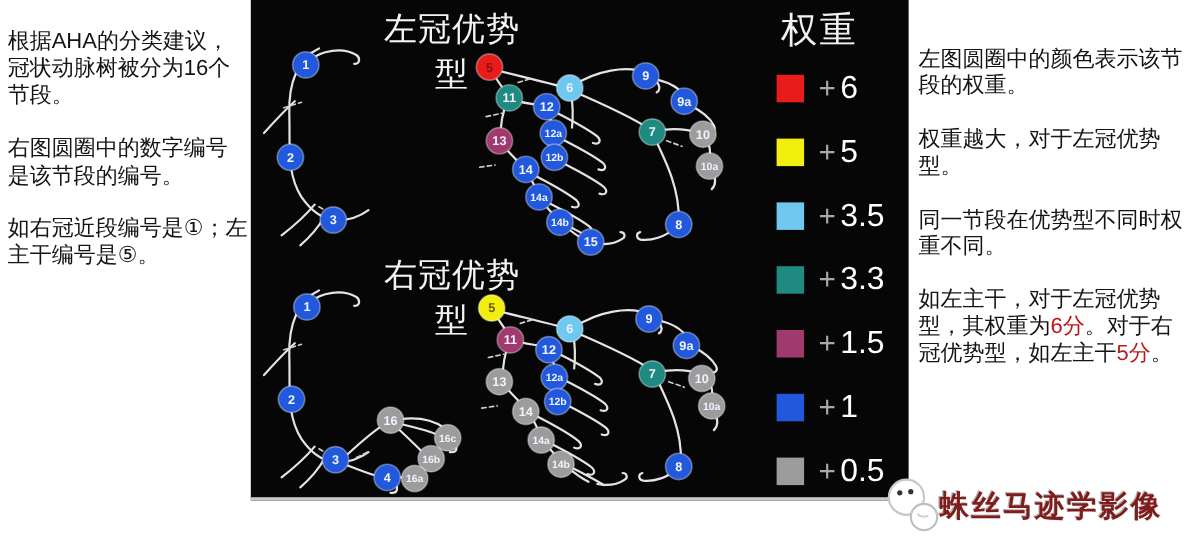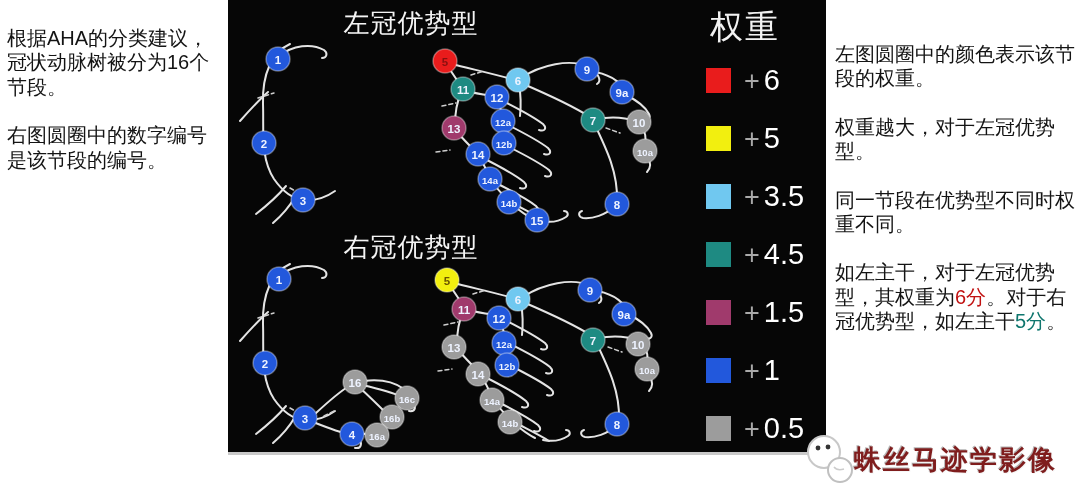--- a/index.html
+++ b/index.html
@@ -10,21 +10,21 @@
   .side-panel{position:absolute;top:0;color:#141414;}
   #left-panel{left:0;width:228px;padding:26px 2px 0 7px;box-sizing:border-box;}
   #right-panel{left:826px;width:254px;padding:42px 2px 0 9px;box-sizing:border-box;}
   .side-panel p{margin:0 0 24px 0;font-size:20px;line-height:1.22;font-weight:500;
                 letter-spacing:0;word-break:break-all;}
 
   
   #diagram-panel{position:absolute;left:228px;top:0;width:598px;height:452px;
                  background:#060606;border-bottom:3px solid #c9c9c9;}
   .dg-title{position:absolute;width:150px;text-align:center;color:#f4f4f4;
-            font-size:26px;letter-spacing:1px;font-weight:500;}
+            font-size:30px;letter-spacing:1px;font-weight:500;}
   #title-top{left:108px;top:6px;}
   #title-bottom{left:108px;top:230px;}
 
   
   #vessel-svg{position:absolute;left:0;top:0;}
   #vessel-svg path{fill:none;stroke:#e4e4e4;stroke-width:2;stroke-linecap:round;}
   #vessel-svg path.dash{stroke-dasharray:4 3;stroke-width:1.5;stroke:#cfcfcf;}
   #vessel-svg text{font-family:"Liberation Sans","DejaVu Sans",sans-serif;font-weight:bold;}
 
   
@@ -45,20 +45,21 @@
            text-shadow:1px 1px 0 #f7f7f7,-1px -1px 0 #b5b5b5;}
 </style>
 </head>
 <body>
 
 <div id="stage">
 
   <div id="left-panel" class="side-panel">
       <p><span>根据AHA的分类建议，冠状动脉树被分为16个节段。</span></p>
       <p><span>右图圆圈中的数字编号是该节段的编号。</span></p>
+      <p><span>如右冠近段编号是①；左主干编号是⑤。</span></p>
     </div>
 
   <div id="diagram-panel">
 
     <svg id="vessel-svg" width="598" height="452" viewBox="0 0 598 452">
       <defs>
 
         <g id="rca-tree">
           <path d="M62,44 C44,52 34,74 35,104 C36,131 32,157 46,179 C55,192 64,199 76,200 C89,201 100,196 107,191"></path>
           <path d="M52,56 C64,45 84,43 96,50 C100,53 99,58 94,58"></path>
@@ -315,42 +316,42 @@
         <div class="lg-row">
           <span class="lg-swatch" style="background: rgb(242, 239, 15);"></span>
           <span class="lg-label"><span class="lg-plus">+</span><span>5</span></span>
         </div>
         <div class="lg-row">
           <span class="lg-swatch" style="background: rgb(112, 200, 240);"></span>
           <span class="lg-label"><span class="lg-plus">+</span><span>3.5</span></span>
         </div>
         <div class="lg-row">
           <span class="lg-swatch" style="background: rgb(30, 138, 130);"></span>
-          <span class="lg-label"><span class="lg-plus">+</span><span>4.5</span></span>
+          <span class="lg-label"><span class="lg-plus">+</span><span>3.3</span></span>
         </div>
         <div class="lg-row">
           <span class="lg-swatch" style="background: rgb(160, 58, 108);"></span>
           <span class="lg-label"><span class="lg-plus">+</span><span>1.5</span></span>
         </div>
         <div class="lg-row">
           <span class="lg-swatch" style="background: rgb(34, 88, 220);"></span>
           <span class="lg-label"><span class="lg-plus">+</span><span>1</span></span>
         </div>
         <div class="lg-row">
           <span class="lg-swatch" style="background: rgb(156, 156, 156);"></span>
           <span class="lg-label"><span class="lg-plus">+</span><span>0.5</span></span>
         </div>
       </div>
   </div>
 
   <div id="right-panel" class="side-panel">
       <p><span>左图圆圈中的颜色表示该节段的权重。</span></p>
       <p><span>权重越大，对于左冠优势型。</span></p>
       <p><span>同一节段在优势型不同时权重不同。</span></p>
-      <p><span>如左主干，对于左冠优势型，其权重为</span><span style="color: rgb(193, 18, 18);">6分</span><span>。对于右冠优势型，如左主干</span><span style="color: #0f766e;">5分</span><span>。</span></p>
+      <p><span>如左主干，对于左冠优势型，其权重为</span><span style="color: rgb(193, 18, 18);">6分</span><span>。对于右冠优势型，如左主干</span><span style="color: #b91c1c;">5分</span><span>。</span></p>
     </div>
 
   <div id="watermark">
     <svg id="wm-logo" width="52" height="54" viewBox="0 0 52 54">
       <circle cx="20" cy="18" r="16" fill="#ffffff" stroke="#c8c8c8" stroke-width="2"></circle>
       <circle cx="14" cy="14" r="2.4" fill="#333333"></circle>
       <circle cx="24" cy="13" r="2.4" fill="#333333"></circle>
       <circle cx="36" cy="36" r="12" fill="#ffffff" stroke="#c0c0c0" stroke-width="2"></circle>
       <path d="M30,33 q3,4 10,2" fill="none" stroke="#cccccc" stroke-width="1.5"></path>
     </svg>

